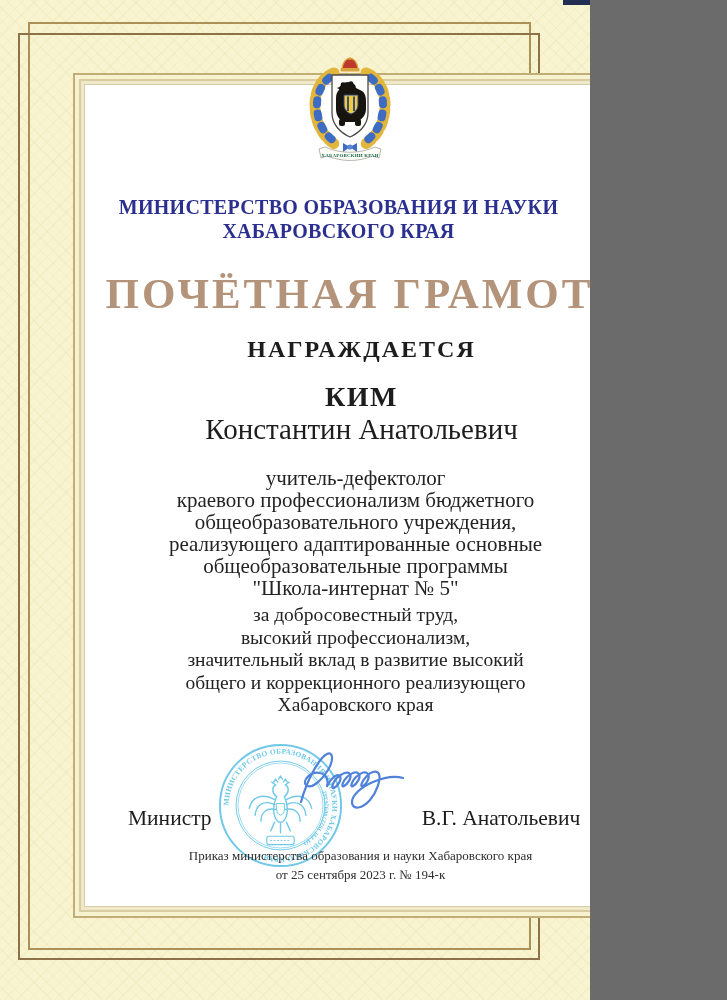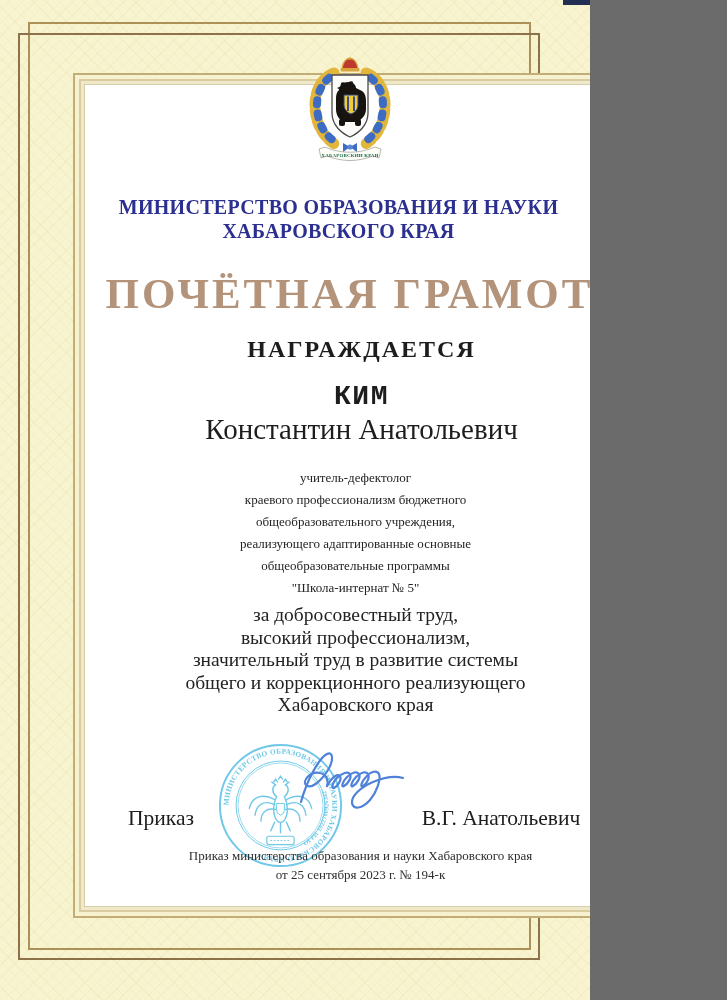--- a/index.html
+++ b/index.html
@@ -19,23 +19,23 @@
   .inner-frame2{border:2px solid #d9cca1;background:#efe9c9;padding:3px;height:100%;box-sizing:border-box;}
   .content-white{background:#ffffff;border:1px solid #d6cda9;height:100%;box-sizing:border-box;}
   .scan-artifact{position:absolute;right:0;top:0;width:27px;height:5px;background:#232f52;}
 
   .txt{position:absolute;left:84px;width:543px;text-align:center;}
   .ministry{top:195px;font-size:20px;font-weight:bold;color:#2b2f8f;line-height:24px;
     letter-spacing:0.3px;transform:translateX(-17px);}
   .cert-title{top:269px;font-size:43px;font-weight:bold;color:#b3937a;letter-spacing:3px;
     transform:translateX(10px);white-space:nowrap;}
   .awarded{top:336px;font-size:24px;font-weight:bold;color:#1d1d1d;letter-spacing:2px;transform:translateX(6px);}
-  .surname{top:381px;font-size:28px;font-weight:bold;color:#1d1d1d;letter-spacing:1.5px;transform:translateX(6px);font-family:Liberation Mono, monospace;}
+  .surname{top:381px;font-size:28px;font-weight:bold;color:#1d1d1d;letter-spacing:1.5px;transform:translateX(6px);}
   .given{top:413px;font-size:29px;color:#1d1d1d;transform:translateX(6px);}
-  .position-block{top:467px;font-size:13px;line-height:22px;color:#232323;}
+  .position-block{top:467px;font-size:21px;line-height:22px;color:#232323;}
   .merit-block{top:604px;font-size:19.5px;line-height:22.5px;color:#232323;}
   .minister{position:absolute;left:128px;top:806px;font-size:21.5px;color:#1d1d1d;}
   .signer{position:absolute;left:420px;top:806px;width:162px;text-align:center;font-size:21.5px;color:#1d1d1d;}
   .order-footer{top:846px;font-size:13px;line-height:19px;color:#2e2e2e;transform:translateX(5px);}
 
   .emblem{position:absolute;left:301px;top:57px;width:98px;height:106px;}
   .seal{position:absolute;left:217px;top:742px;width:127px;height:127px;opacity:0.85;}
   .signature{position:absolute;left:293px;top:740px;width:125px;height:85px;}
 </style>
 </head>
@@ -103,21 +103,21 @@
     <div>краевого профессионализм бюджетного</div>
     <div>общеобразовательного учреждения,</div>
     <div>реализующего адаптированные основные</div>
     <div>общеобразовательные программы</div>
     <div>"Школа-интернат № 5"</div>
   </div>
 
   <div class="txt merit-block">
     <div>за добросовестный труд,</div>
     <div>высокий профессионализм,</div>
-    <div>значительный труд в развитие системы</div>
+    <div>значительный вклад в развитие высокий</div>
     <div>общего и коррекционного реализующего</div>
     <div>Хабаровского края</div>
   </div>
 
   <svg class="seal" viewBox="0 0 130 130">
     <defs>
       <path id="ringPath" d="M 12,65 A 53,53 0 1 1 118,65 A 53,53 0 1 1 12,65"></path>
       <path id="ogrnPath" d="M 90,106 A 47,47 0 0 0 90,24"></path>
     </defs>
     <g stroke="#56bfe2" fill="none">
@@ -151,21 +151,21 @@
     </g>
   </svg>
 
   <svg class="signature" viewBox="0 0 125 85">
     <g stroke="#4f82d8" fill="none" stroke-width="2.2" stroke-linecap="round" stroke-linejoin="round">
       <path d="M8,62 C14,40 26,18 34,14 C40,11 41,20 35,30 C28,41 18,50 13,45 C9,41 17,31 27,33 C33,34 36,40 34,46"></path>
       <path d="M34,46 C38,38 44,33 47,36 C49,39 45,46 41,48 C38,49 39,43 44,38 C49,33 55,31 57,34 C59,37 55,44 51,46 C48,48 49,42 54,37 C59,32 64,31 66,34 C68,37 64,44 60,46 C57,48 58,42 63,37 C68,32 73,31 75,34 C77,37 74,44 70,46 C67,48 68,42 73,37 C78,31 84,30 86,34 C88,39 84,52 77,60 C69,69 60,70 59,63 C58,56 68,47 80,42 C92,37 103,36 110,38"></path>
     </g>
   </svg>
 
-  <div class="minister">Приказ</div>
+  <div class="minister">Министр</div>
   <div class="signer">В.Г. Анатольевич</div>
 
   <div class="txt order-footer">
     <div>Приказ министерства образования и науки Хабаровского края</div>
     <div>от 25 сентября 2023 г. № 194-к</div>
   </div>
 
 </div>
 
 </body></html>

